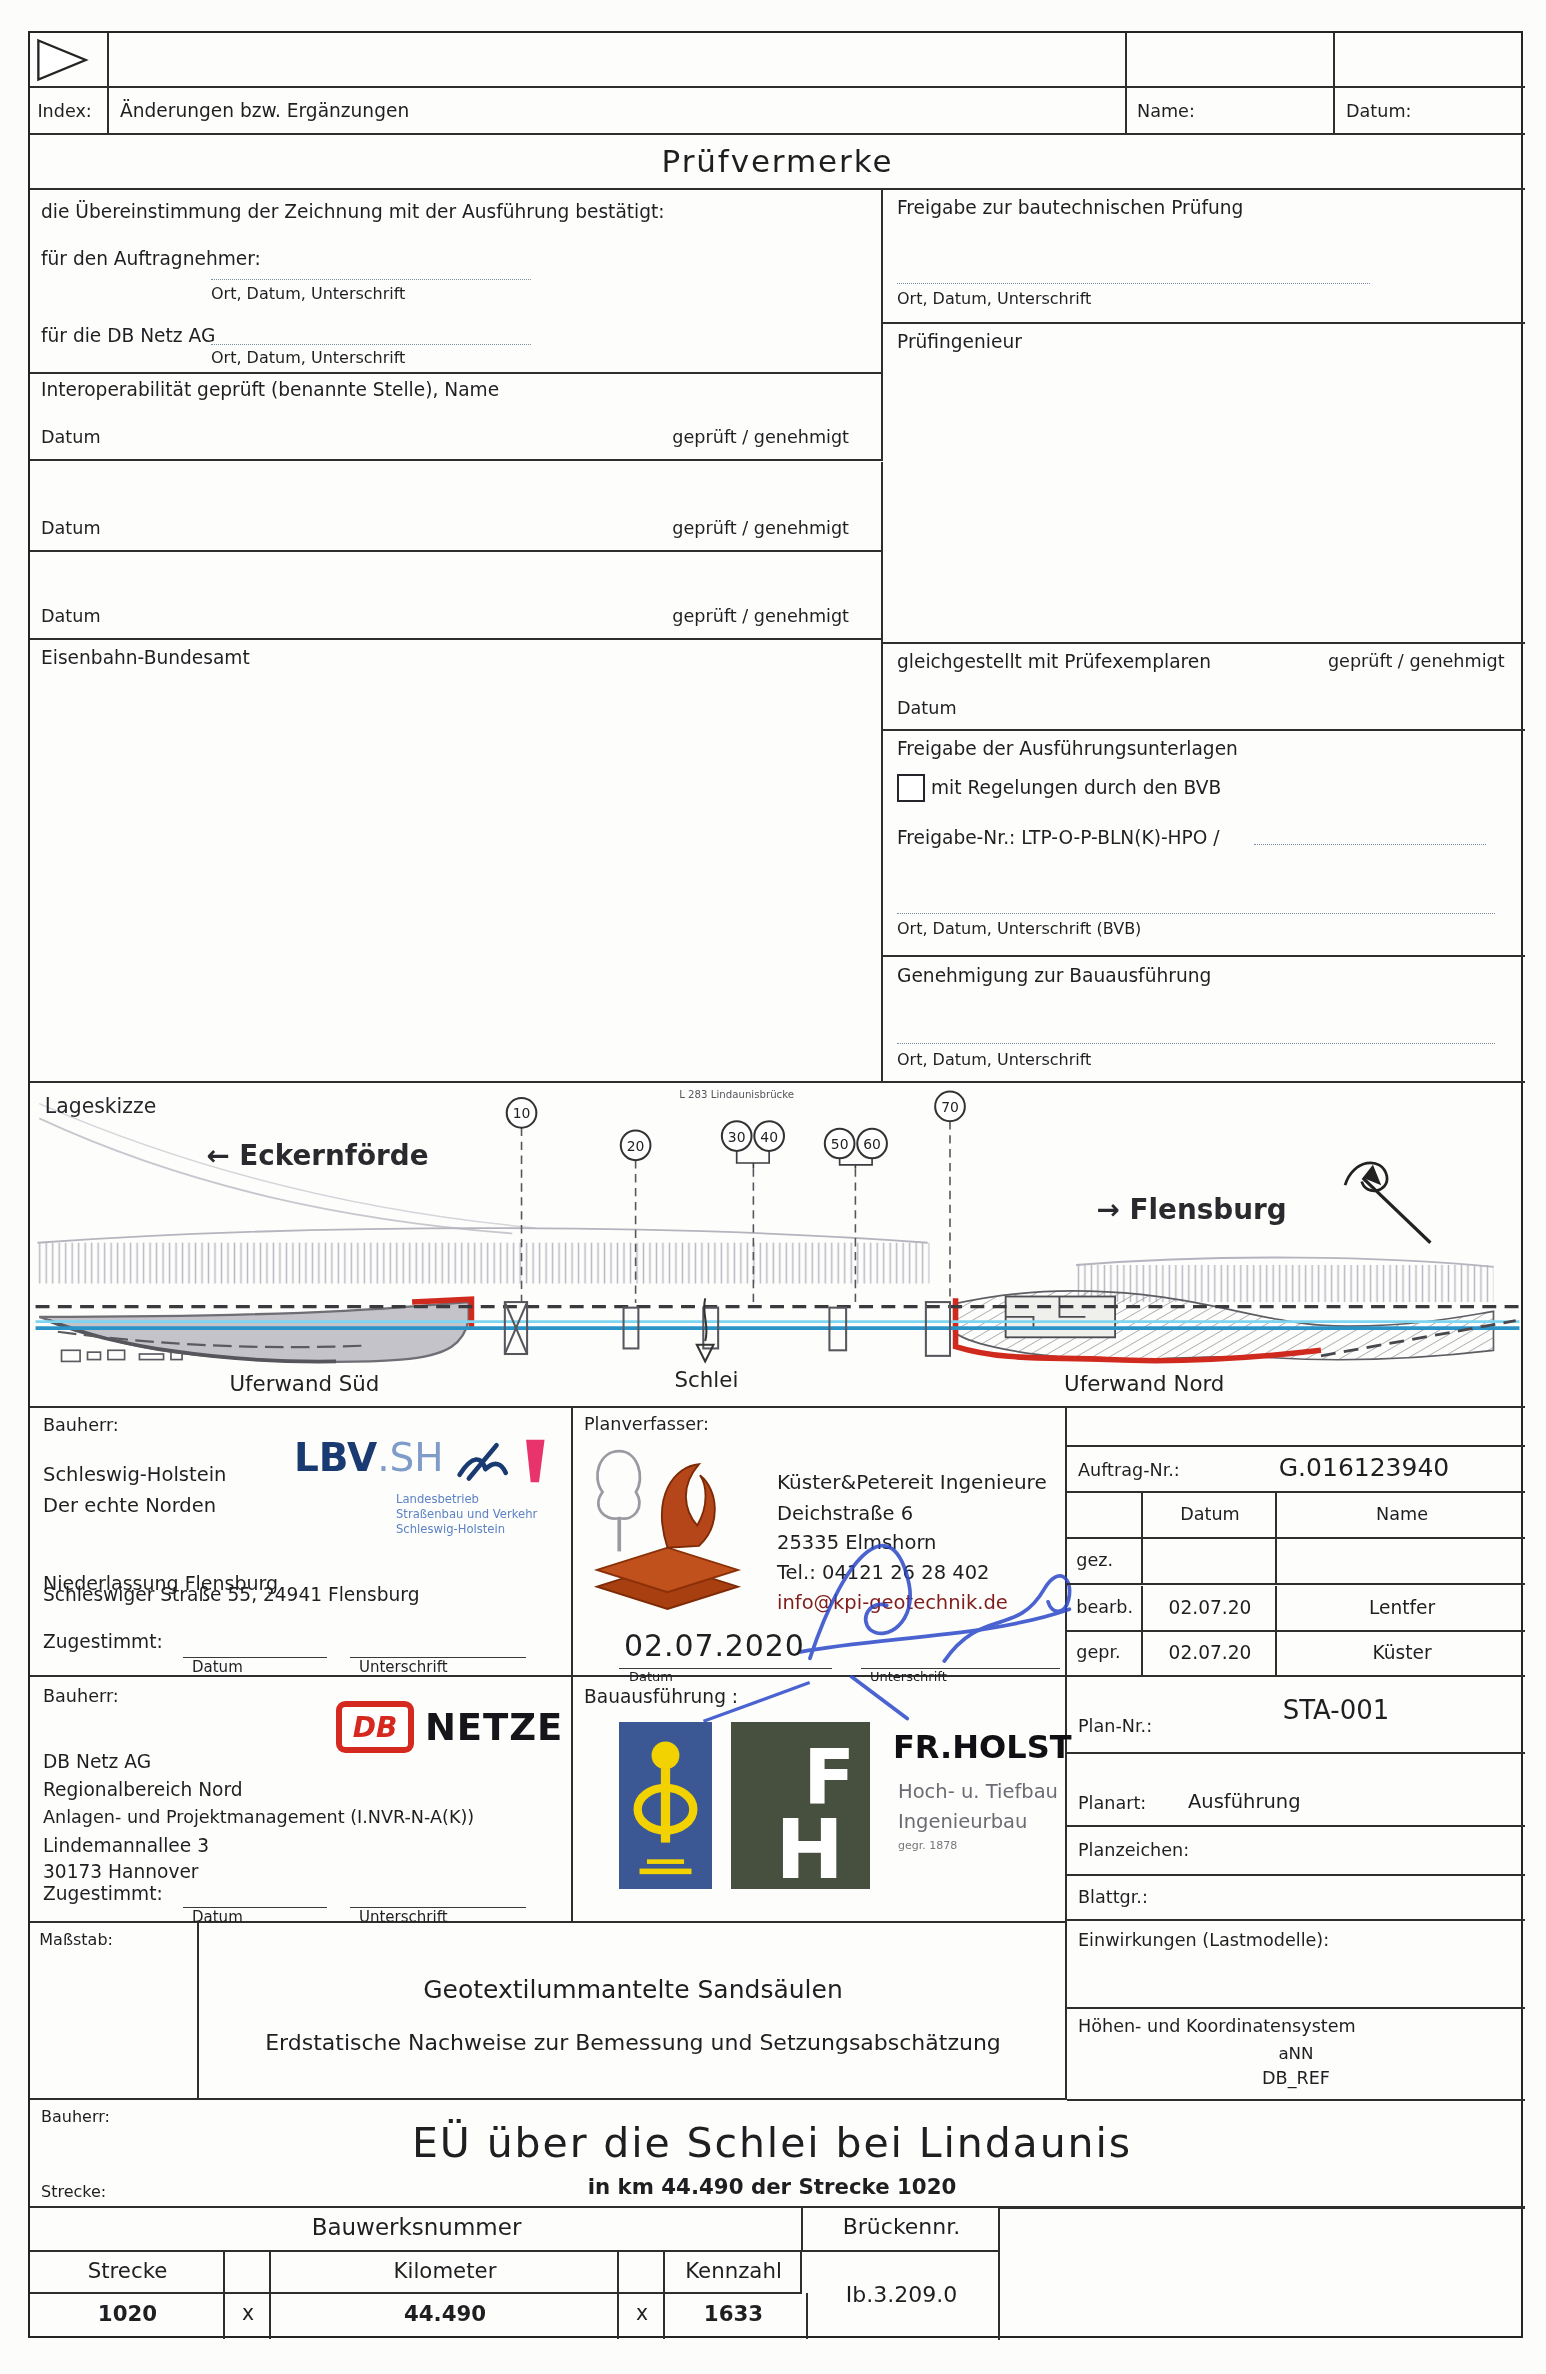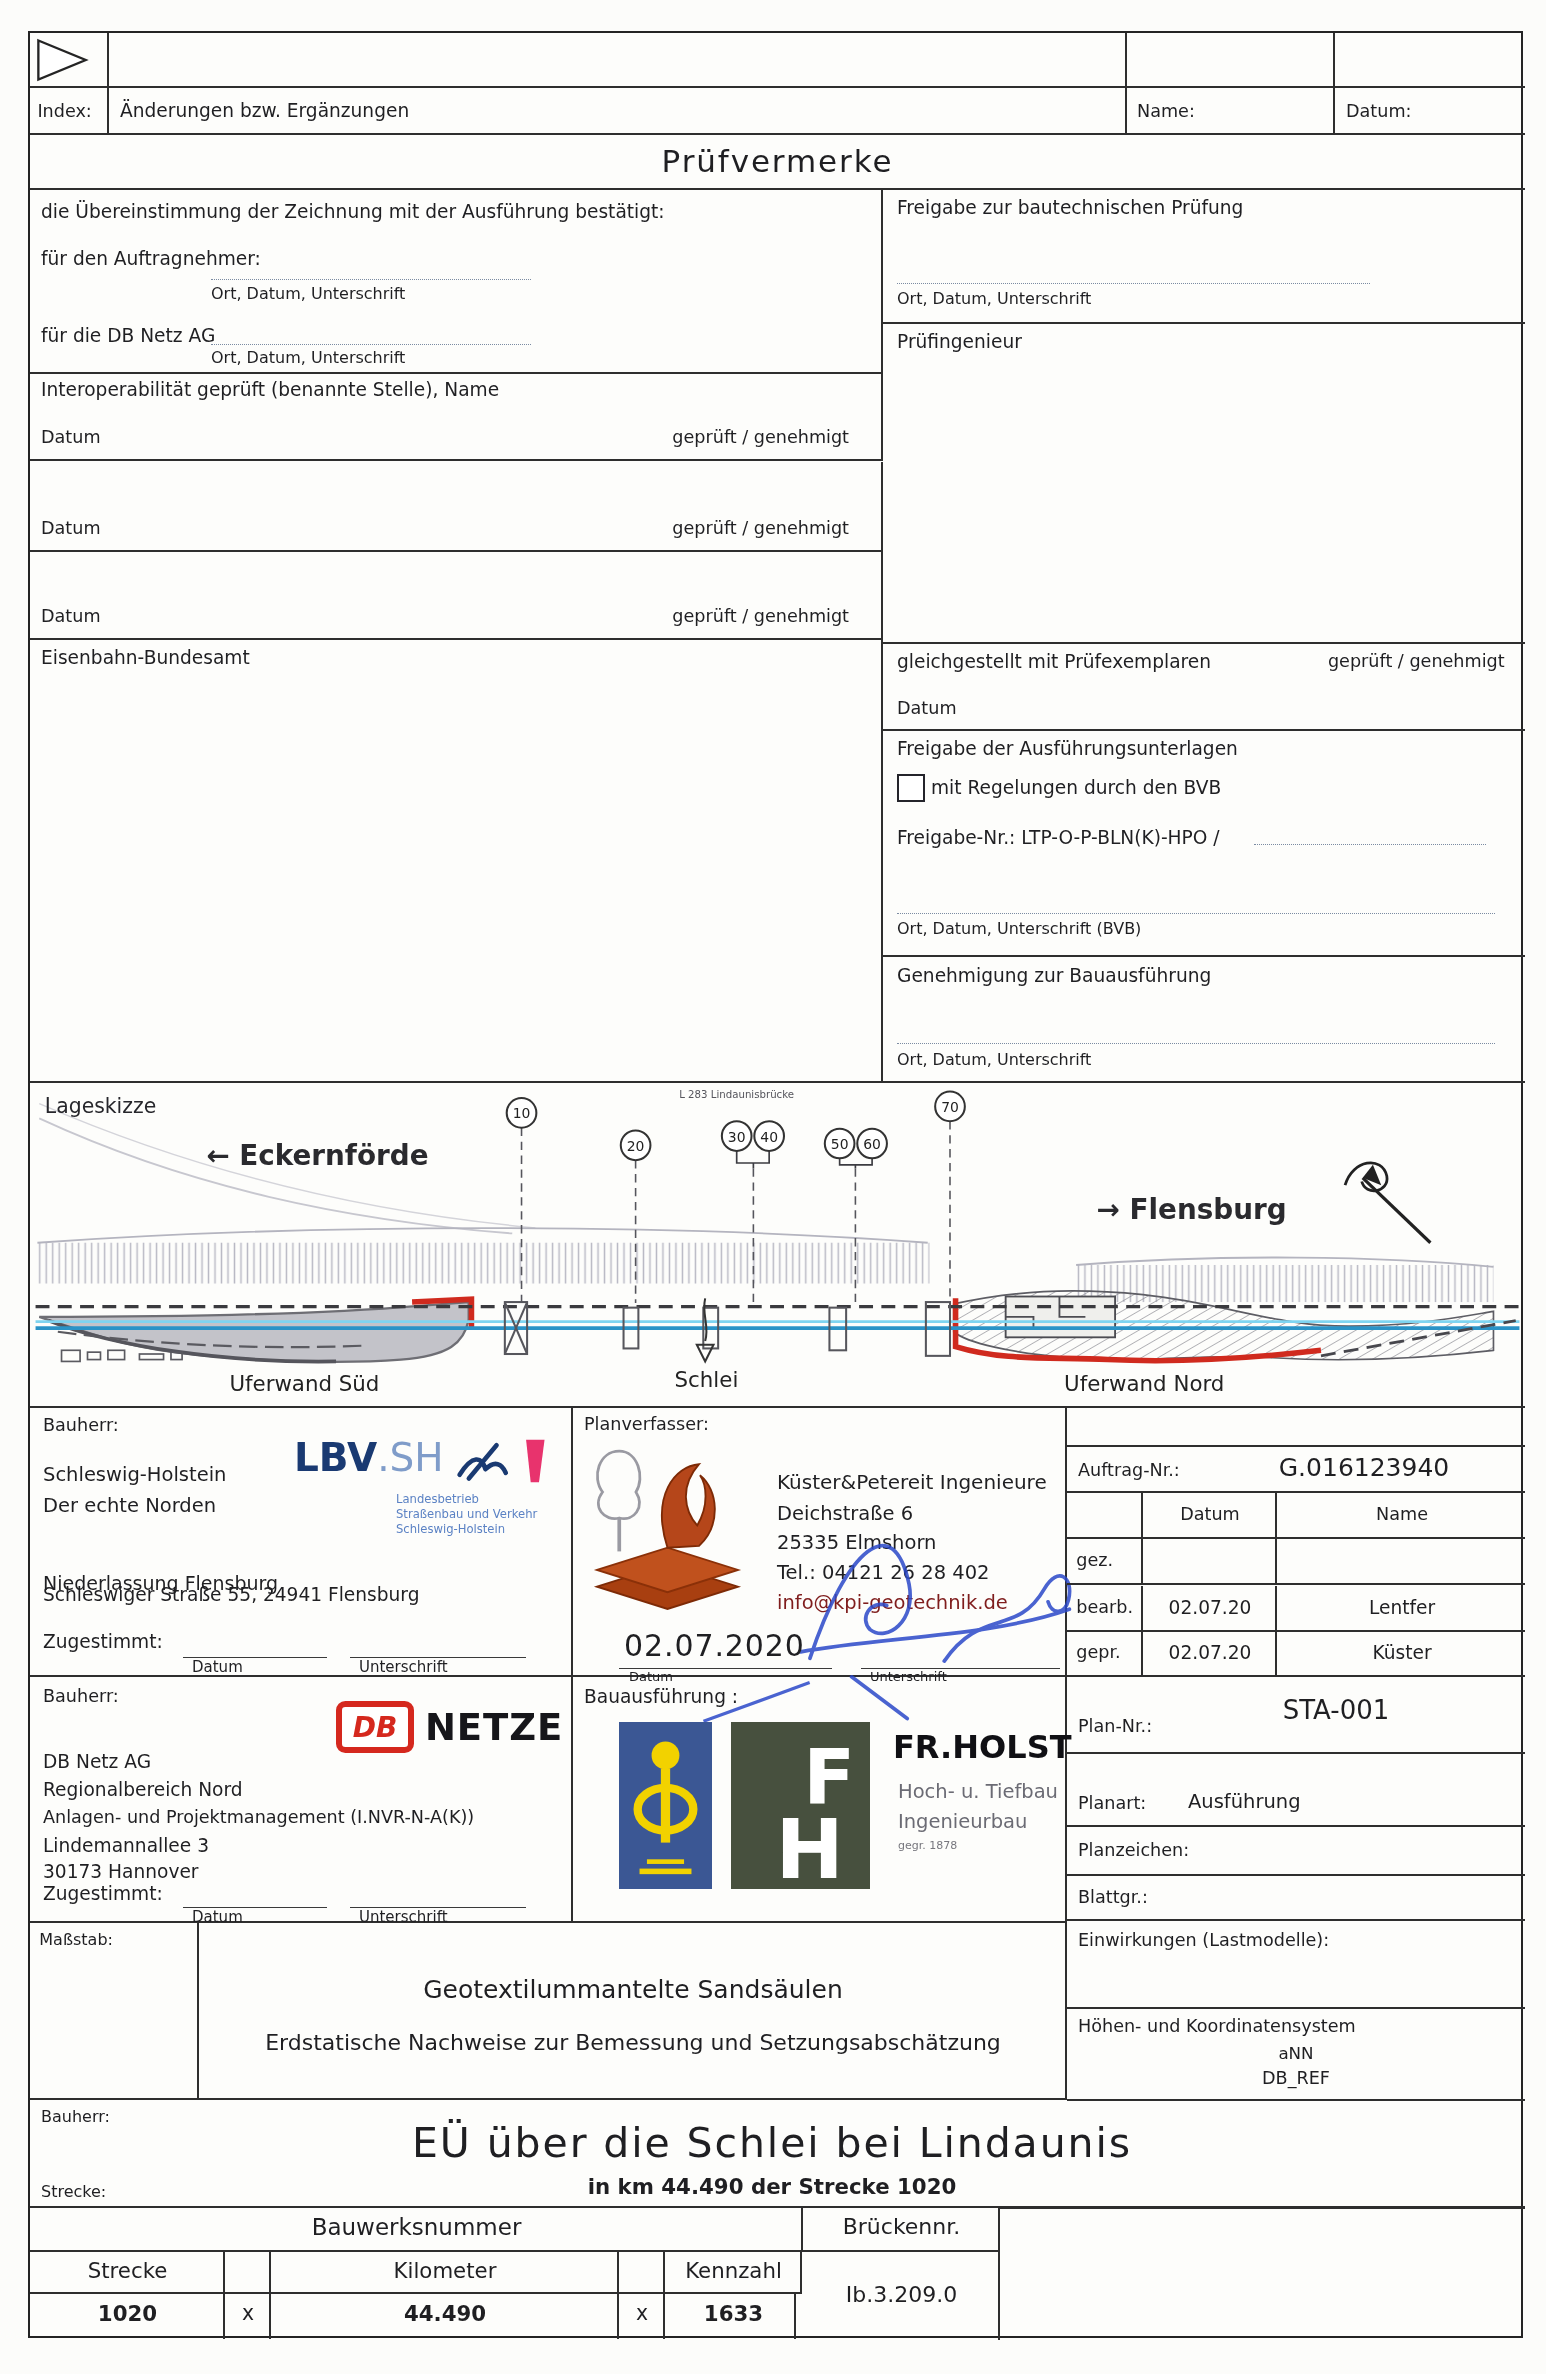--- a/index.html
+++ b/index.html
@@ -438,19 +438,19 @@
   </div>
   <div class="cell br" style="left:195px;top:2260px;width:46px;height:46px;">
     <div class="t ctr" style="left:0;top:9.3px;width:46px;font-size:20.4px;">x</div>
   </div>
   <div class="cell br" style="left:241px;top:2260px;width:348px;height:46px;">
     <div class="t ctr" style="left:0;top:9.3px;width:348px;font-size:21.3px;font-weight:600;">44.490</div>
   </div>
   <div class="cell br" style="left:589px;top:2260px;width:46px;height:46px;">
     <div class="t ctr" style="left:0;top:9.3px;width:46px;font-size:20.4px;">x</div>
   </div>
-  <div class="cell br" style="left:635px;top:2260px;width:131px;height:46px;">
+  <div class="cell br" style="left:635px;top:2260px;width:143px;height:46px;">
     <div class="t ctr" style="left:0;top:9.3px;width:137px;font-size:21.3px;font-weight:600;">1633</div>
   </div>
 
 </div>
 </div>
 
 
 </body></html>

